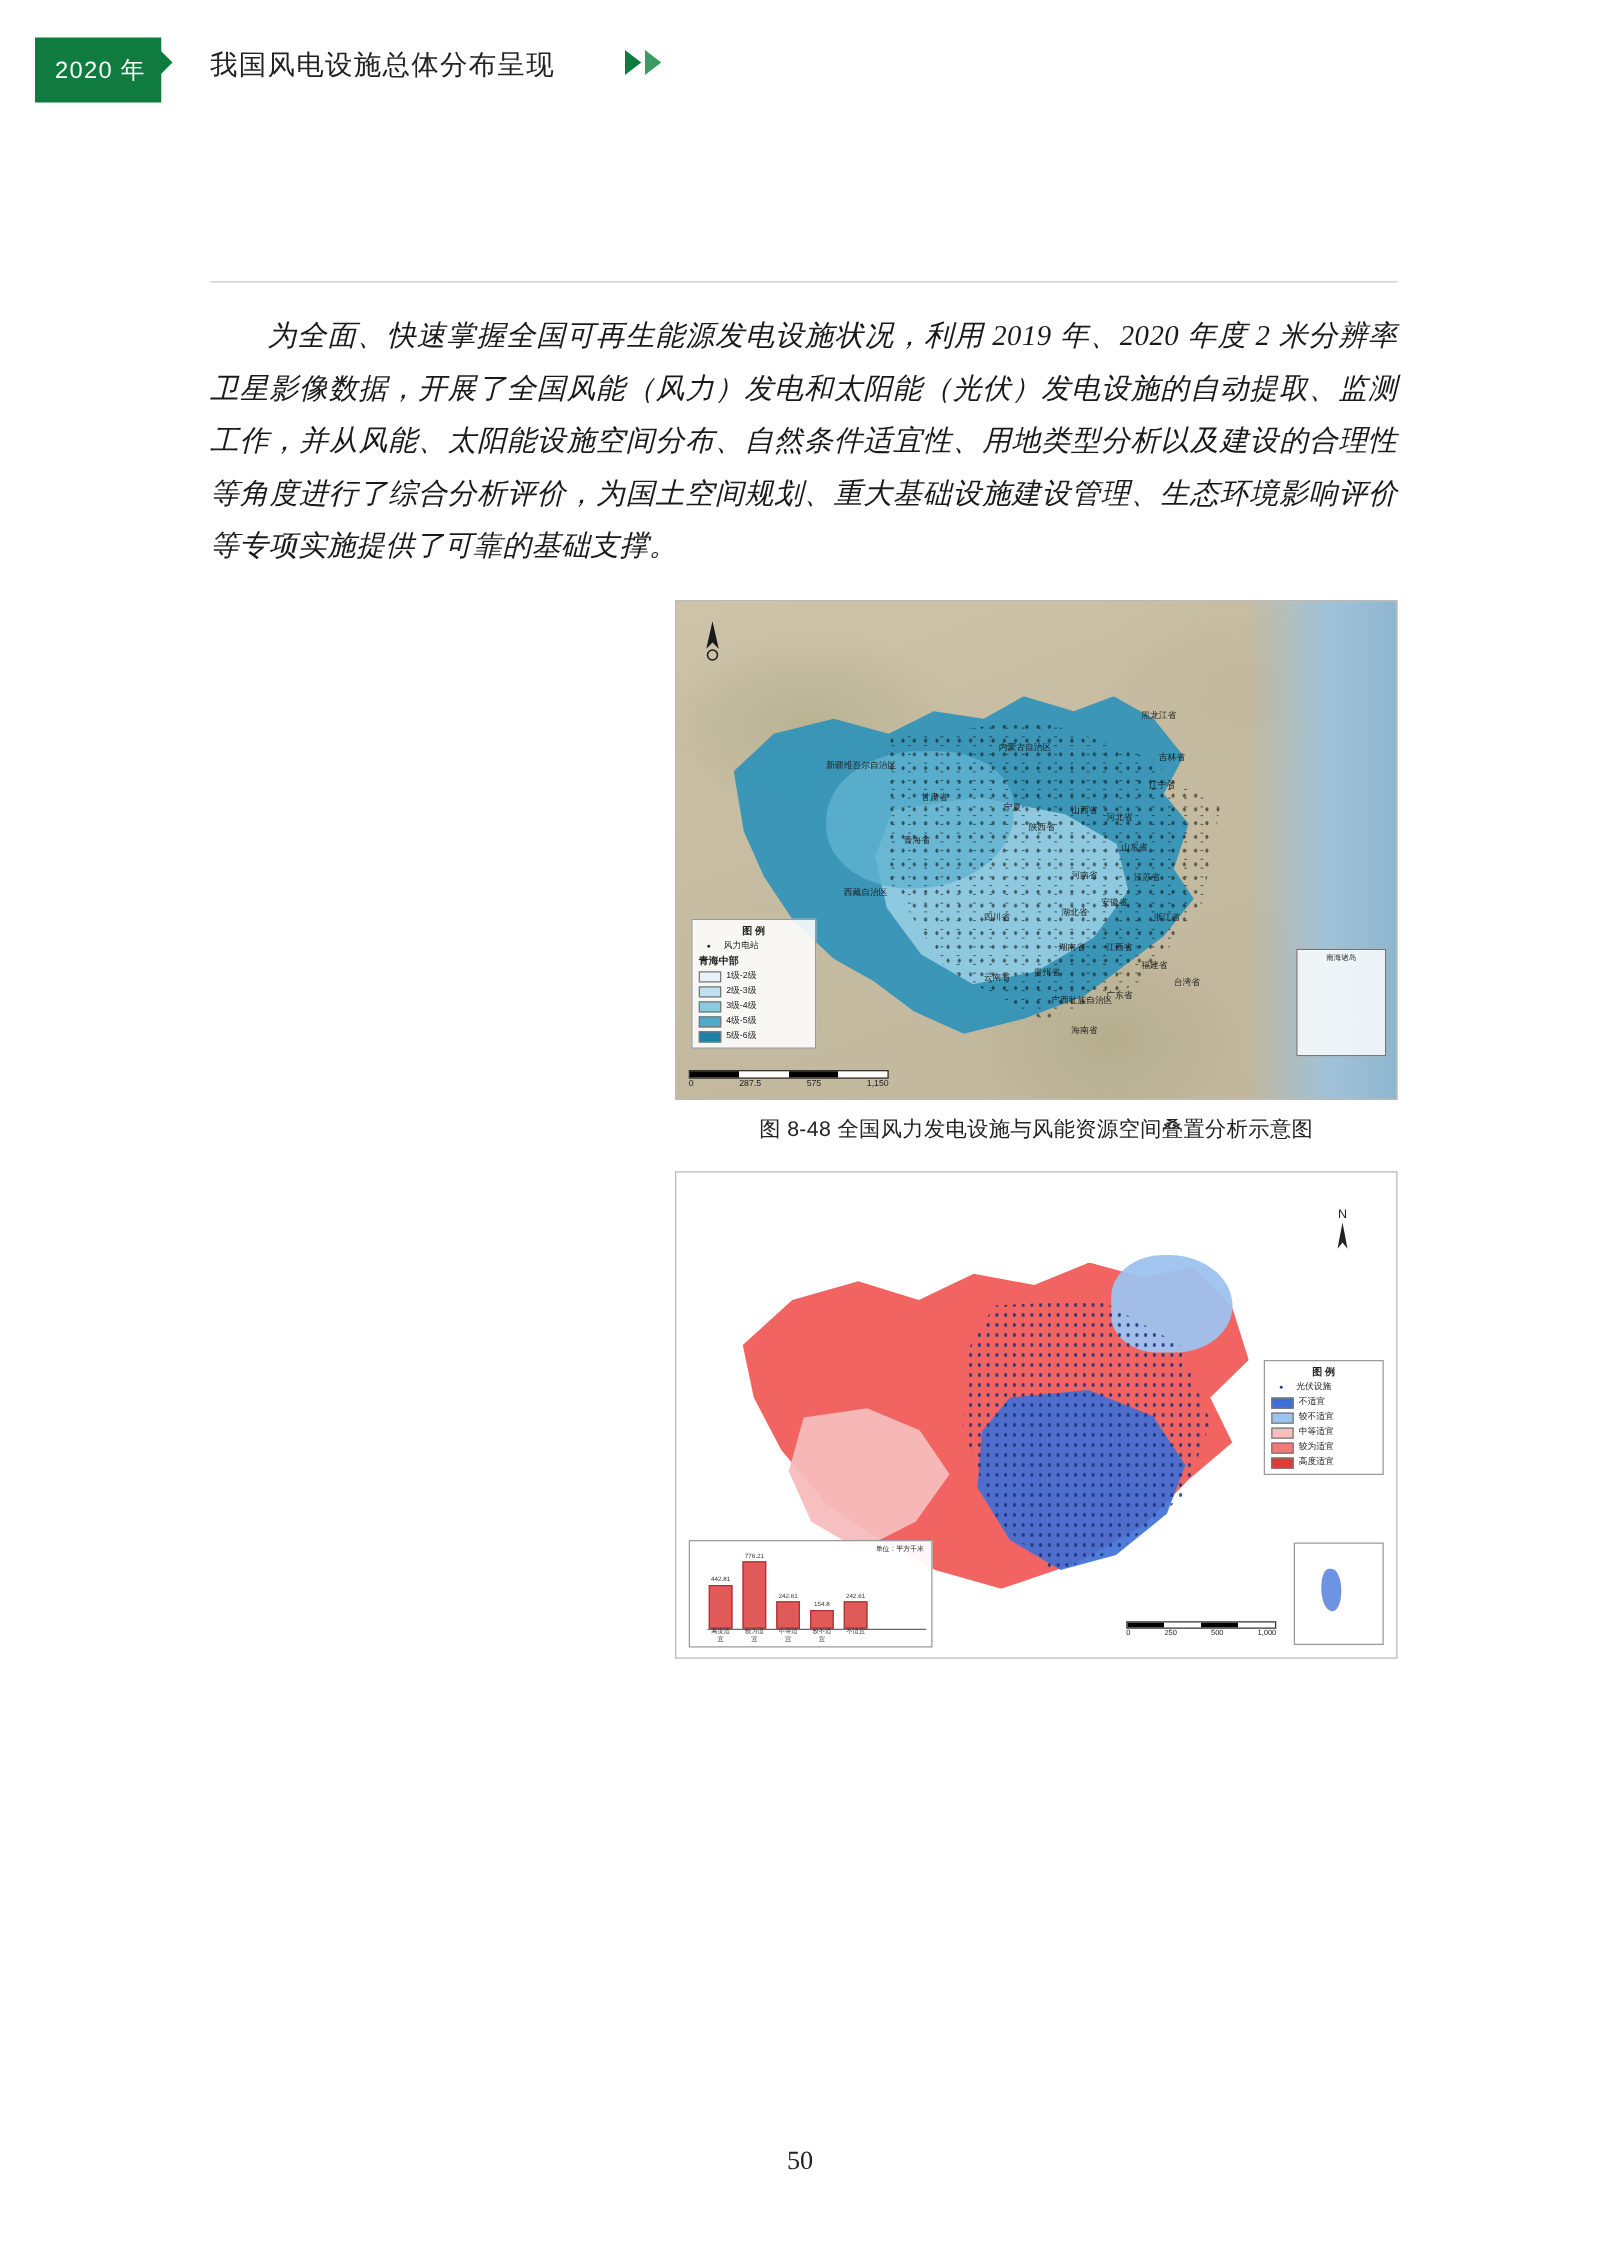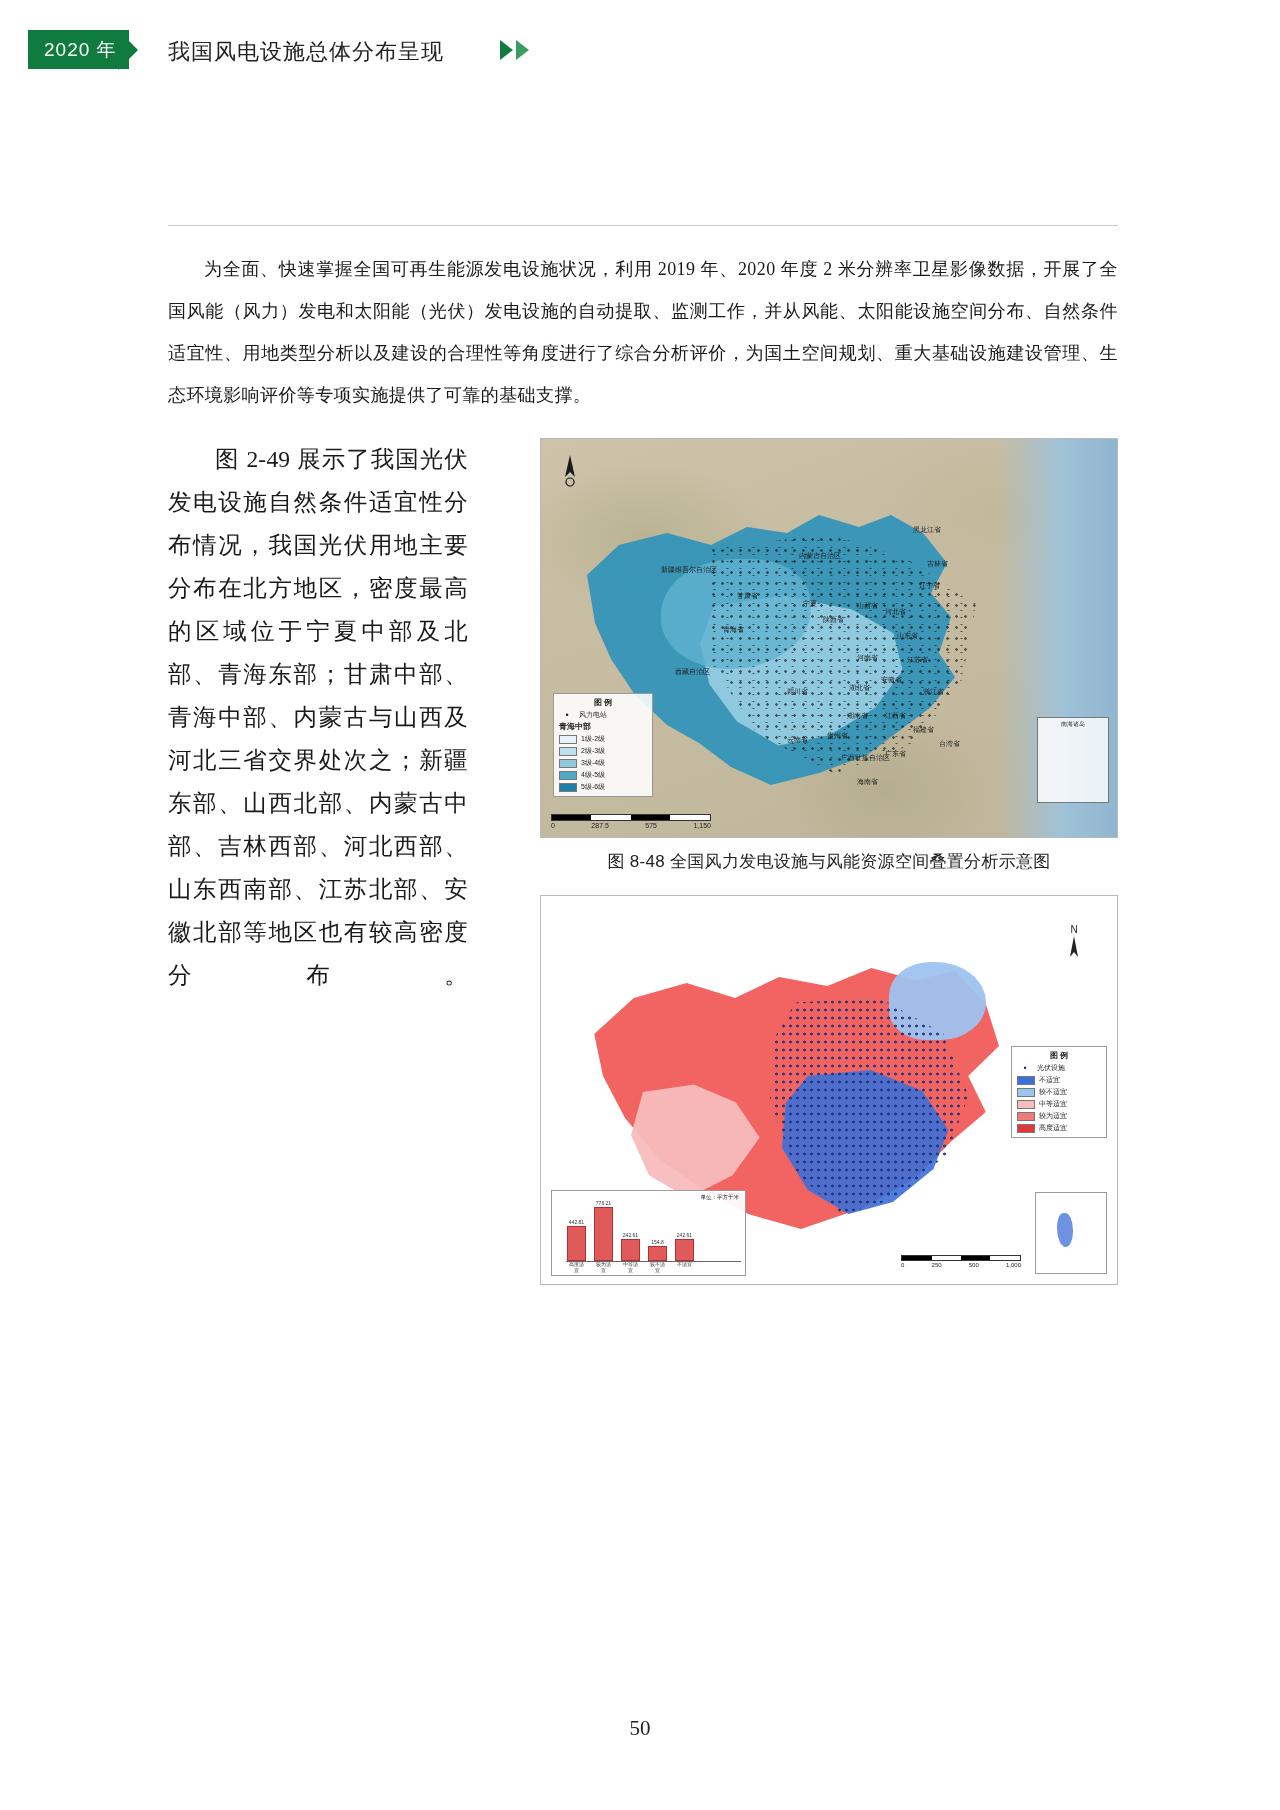--- a/index.html
+++ b/index.html
@@ -21,21 +21,21 @@
     position: absolute;
     top: 30px;
     left: 0;
     width: 100%;
     height: 40px;
   }
   .year-tag {
     position: absolute;
     left: 28px;
     top: 0;
-    height: 39px;
+    height: 52px;
     background: #0f7b3f;
     color: #ffffff;
     font-family: "Liberation Sans", sans-serif;
     font-size: 19px;
     letter-spacing: 1px;
     display: flex;
     align-items: center;
     padding: 0 12px 0 16px;
   }
   .year-tag-arrow {
@@ -85,26 +85,27 @@
     color: #111111;
     letter-spacing: 1px;
     margin: 0 0 14px 0;
   }
   .title-rule {
     border: none;
     border-top: 1px solid #c9c9c9;
     margin: 0 0 22px 0;
   }
   .intro-para {
-    font-size: 18px;
+    font-size: 23px;
     line-height: 42px;
     text-align: justify;
     text-indent: 2em;
     margin: 0 0 22px 0;
     letter-spacing: 0.4px;
+    font-style: italic;
   }
 
   
   .columns {
     position: relative;
     width: 950px;
   }
   .left-col {
     position: absolute;
     left: 0;
@@ -418,21 +419,20 @@
 
 <div class="content">
 
   <hr class="title-rule">
 
   <p class="intro-para">为全面、快速掌握全国可再生能源发电设施状况，利用 2019 年、2020 年度 2 米分辨率卫星影像数据，开展了全国风能（风力）发电和太阳能（光伏）发电设施的自动提取、监测工作，并从风能、太阳能设施空间分布、自然条件适宜性、用地类型分析以及建设的合理性等角度进行了综合分析评价，为国土空间规划、重大基础设施建设管理、生态环境影响评价等专项实施提供了可靠的基础支撑。</p>
 
   <div class="columns">
 
     <div class="left-col">
-      <p>图 2-49 展示了我国光伏发电设施自然条件适宜性分布情况，我国光伏用地主要分布在北方地区，密度最高的区域位于宁夏中部及北部、青海东部；甘肃中部、青海中部、内蒙古与山西及河北三省交界处次之；新疆东部、山西北部、内蒙古中部、吉林西部、河北西部、山东西南部、江苏北部、安徽北部等地区也有较高密度分布。</p>
     </div>
 
     <div class="right-col">
 
       <div class="figure">
         <div class="map-box map-wind">
           <div class="terrain"></div>
           <div class="sea"></div>
           <div class="china-shape"></div>
           <div class="china-inner"></div>

